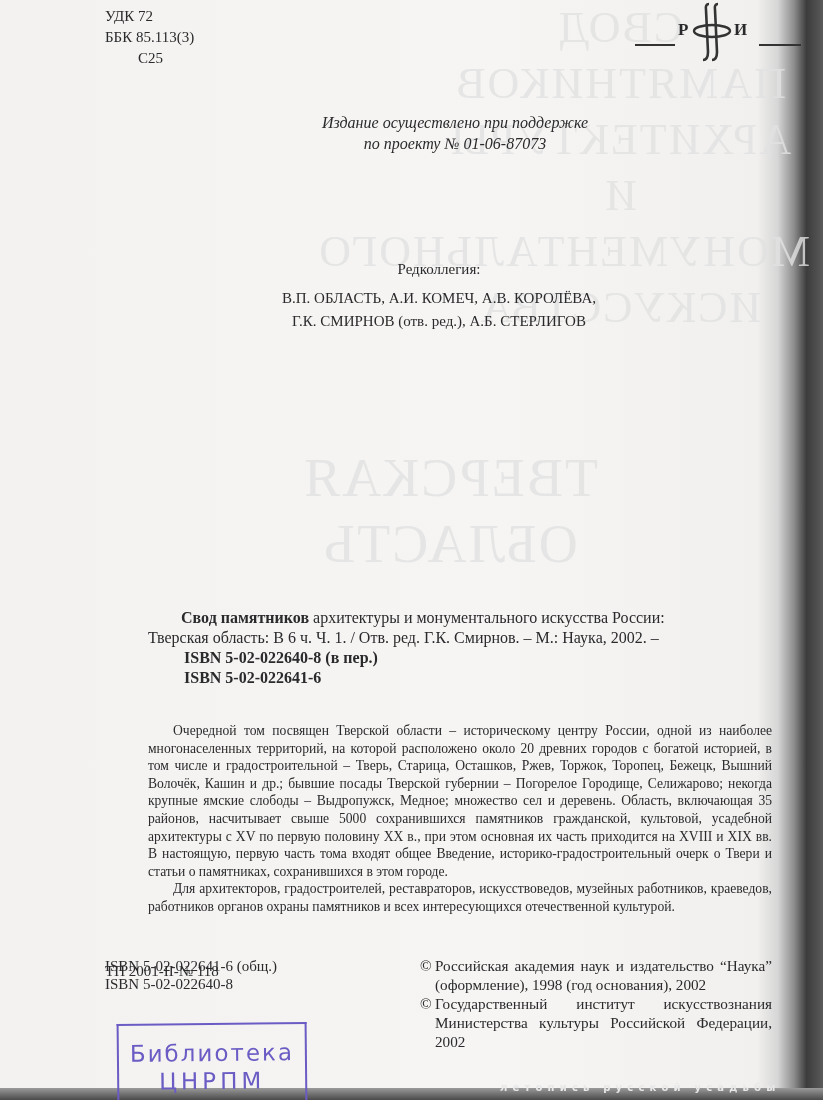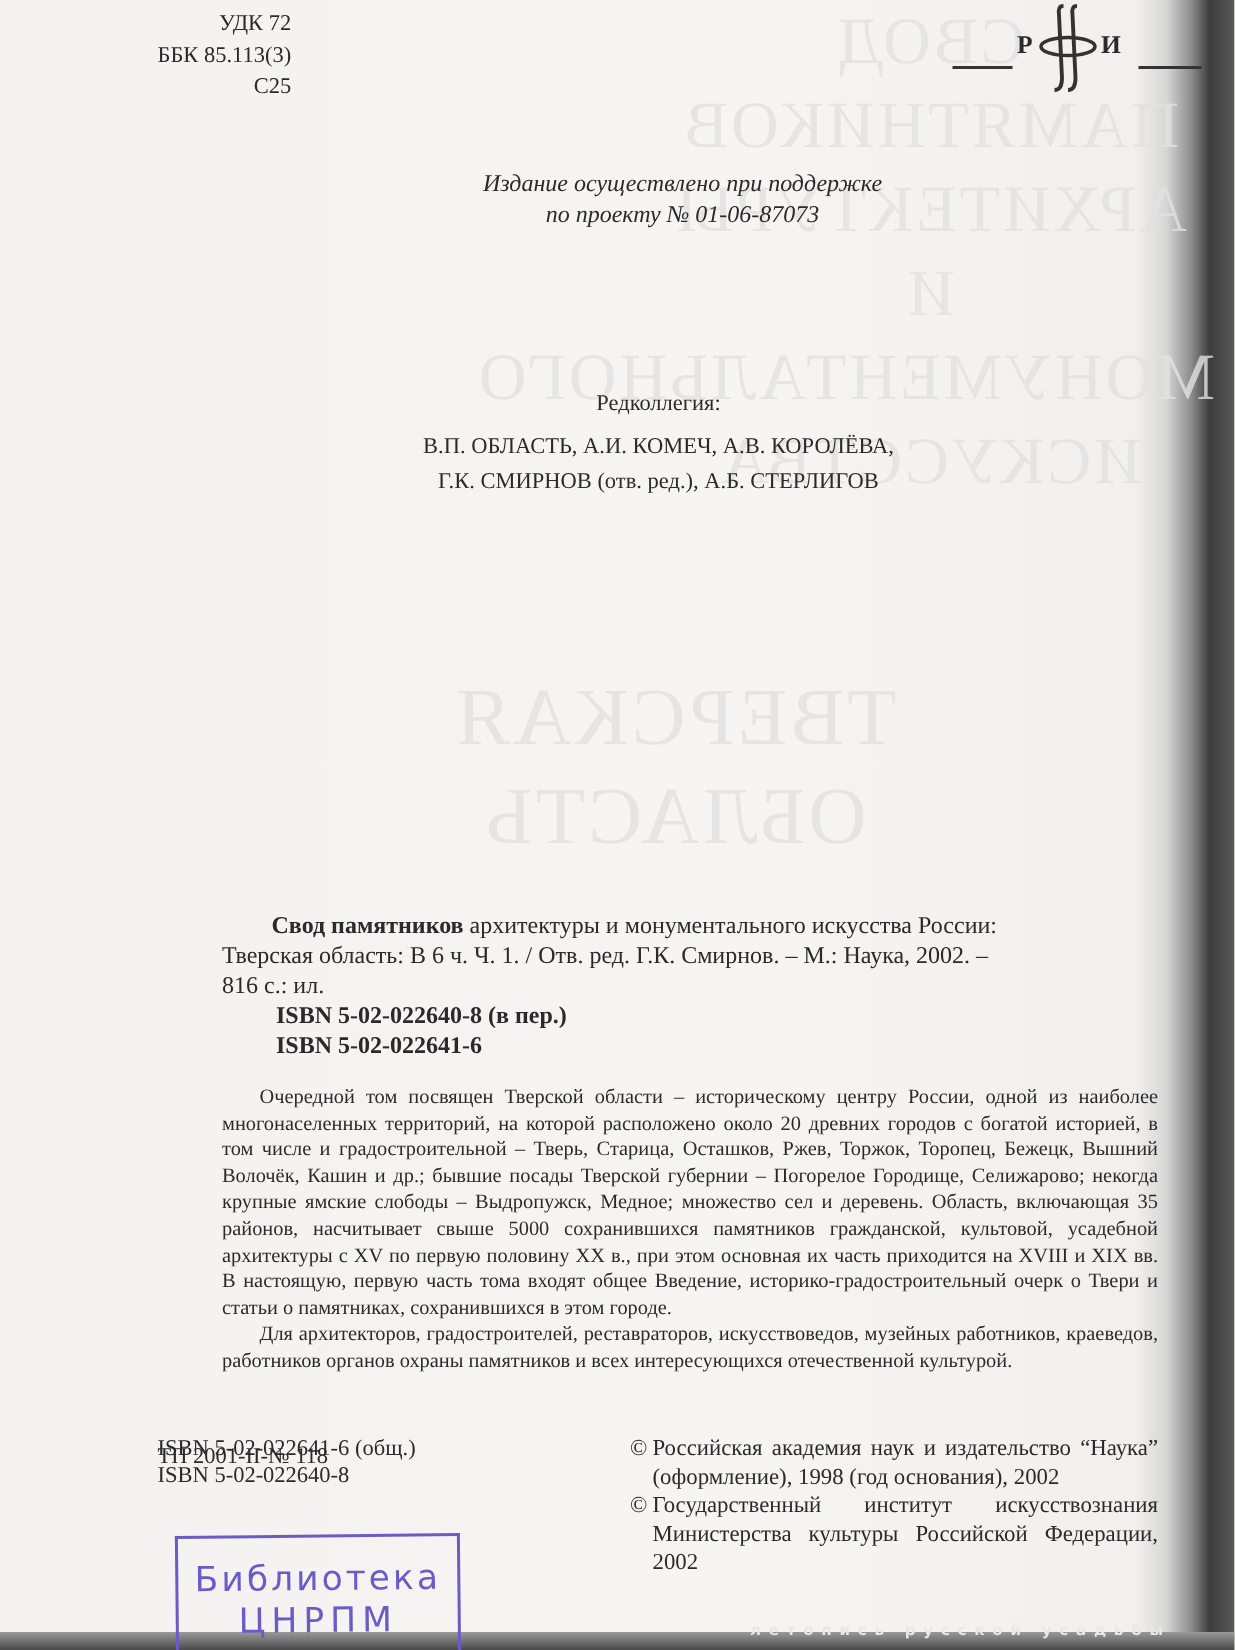--- a/index.html
+++ b/index.html
@@ -18,21 +18,21 @@
     background: linear-gradient(to bottom, #9a9a9a, #4a4a4a);
   }
   
   .ghost {
     position: absolute; color: #e2e2e2; font-family: "Liberation Serif", serif;
     text-align: center; transform: scaleX(-1); letter-spacing: 2px; opacity: .8;
   }
   .ghost-top { left: 430px; top: 0; width: 380px; font-size: 44px; line-height: 56px; }
   .ghost-mid { left: 290px; top: 445px; width: 320px; font-size: 54px; line-height: 66px; }
 
-  .udk { position: absolute; left: 105px; top: 6px; font-size: 15px; line-height: 21px; text-align: right; }
+  .udk { position: absolute; left: 105px; top: 6px; font-size: 15px; line-height: 21px; }
   .udk div:nth-child(3) { padding-left: 33px; font-family: Liberation Serif, serif; }
 
   .logo { position: absolute; left: 632px; top: 2px; width: 140px; height: 62px; }
   .logo .line { position: absolute; top: 42px; height: 2px; background: #333; }
   .logo .l1 { left: 3px; width: 40px; }
   .logo .l2 { left: 127px; width: 42px; }
   .logo .txt-r { position: absolute; left: 46px; top: 18px; font-size: 17px; font-weight: bold; }
   .logo .txt-i { position: absolute; left: 102px; top: 18px; font-size: 17px; font-weight: bold; }
   .logo svg { position: absolute; left: 60px; top: 0; }
 
@@ -129,21 +129,20 @@
   <div class="title">Редколлегия:</div>
   <div>В.П. ОБЛАСТЬ,  А.И. КОМЕЧ,  А.В. КОРОЛЁВА,</div>
   <div>Г.К. СМИРНОВ (отв. ред.),  А.Б. СТЕРЛИГОВ</div>
 </div>
 
 <div class="biblio">
   <div class="indent">
     <b>Свод памятников</b><span> архитектуры и монументального искусства России:</span>
   </div>
   <div>Тверская область: В 6 ч. Ч. 1. / Отв. ред. Г.К. Смирнов. – М.: Наука, 2002. –</div>
-  <div>816 с.: ил.</div>
   <div class="isbn-line">ISBN  5-02-022640-8 (в пер.)</div>
   <div class="isbn-line">ISBN  5-02-022641-6</div>
 </div>
 
 <div class="annot">
   <p>Очередной том посвящен Тверской области – историческому центру России, одной из наиболее многонаселенных территорий, на которой расположено около 20 древних городов с богатой историей, в том числе и градостроительной – Тверь, Старица, Осташков, Ржев, Торжок, Торопец, Бежецк, Вышний Волочёк, Кашин и др.; бывшие посады Тверской губернии – Погорелое Городище, Селижарово; некогда крупные ямские слободы – Выдропужск, Медное; множество сел и деревень. Область, включающая 35 районов, насчитывает свыше 5000 сохранившихся памятников гражданской, культовой, усадебной архитектуры с XV по первую половину XX в., при этом основная их часть приходится на XVIII и XIX вв. В настоящую, первую часть тома входят общее Введение, историко-градостроительный очерк о Твери и статьи о памятниках, сохранившихся в этом городе.</p>
   <p>Для архитекторов, градостроителей, реставраторов, искусствоведов, музейных работников, краеведов, работников органов охраны памятников и всех интересующихся отечественной культурой.</p>
 </div>
 
 <div class="tp">ТП  2001-II-№ 118</div>

